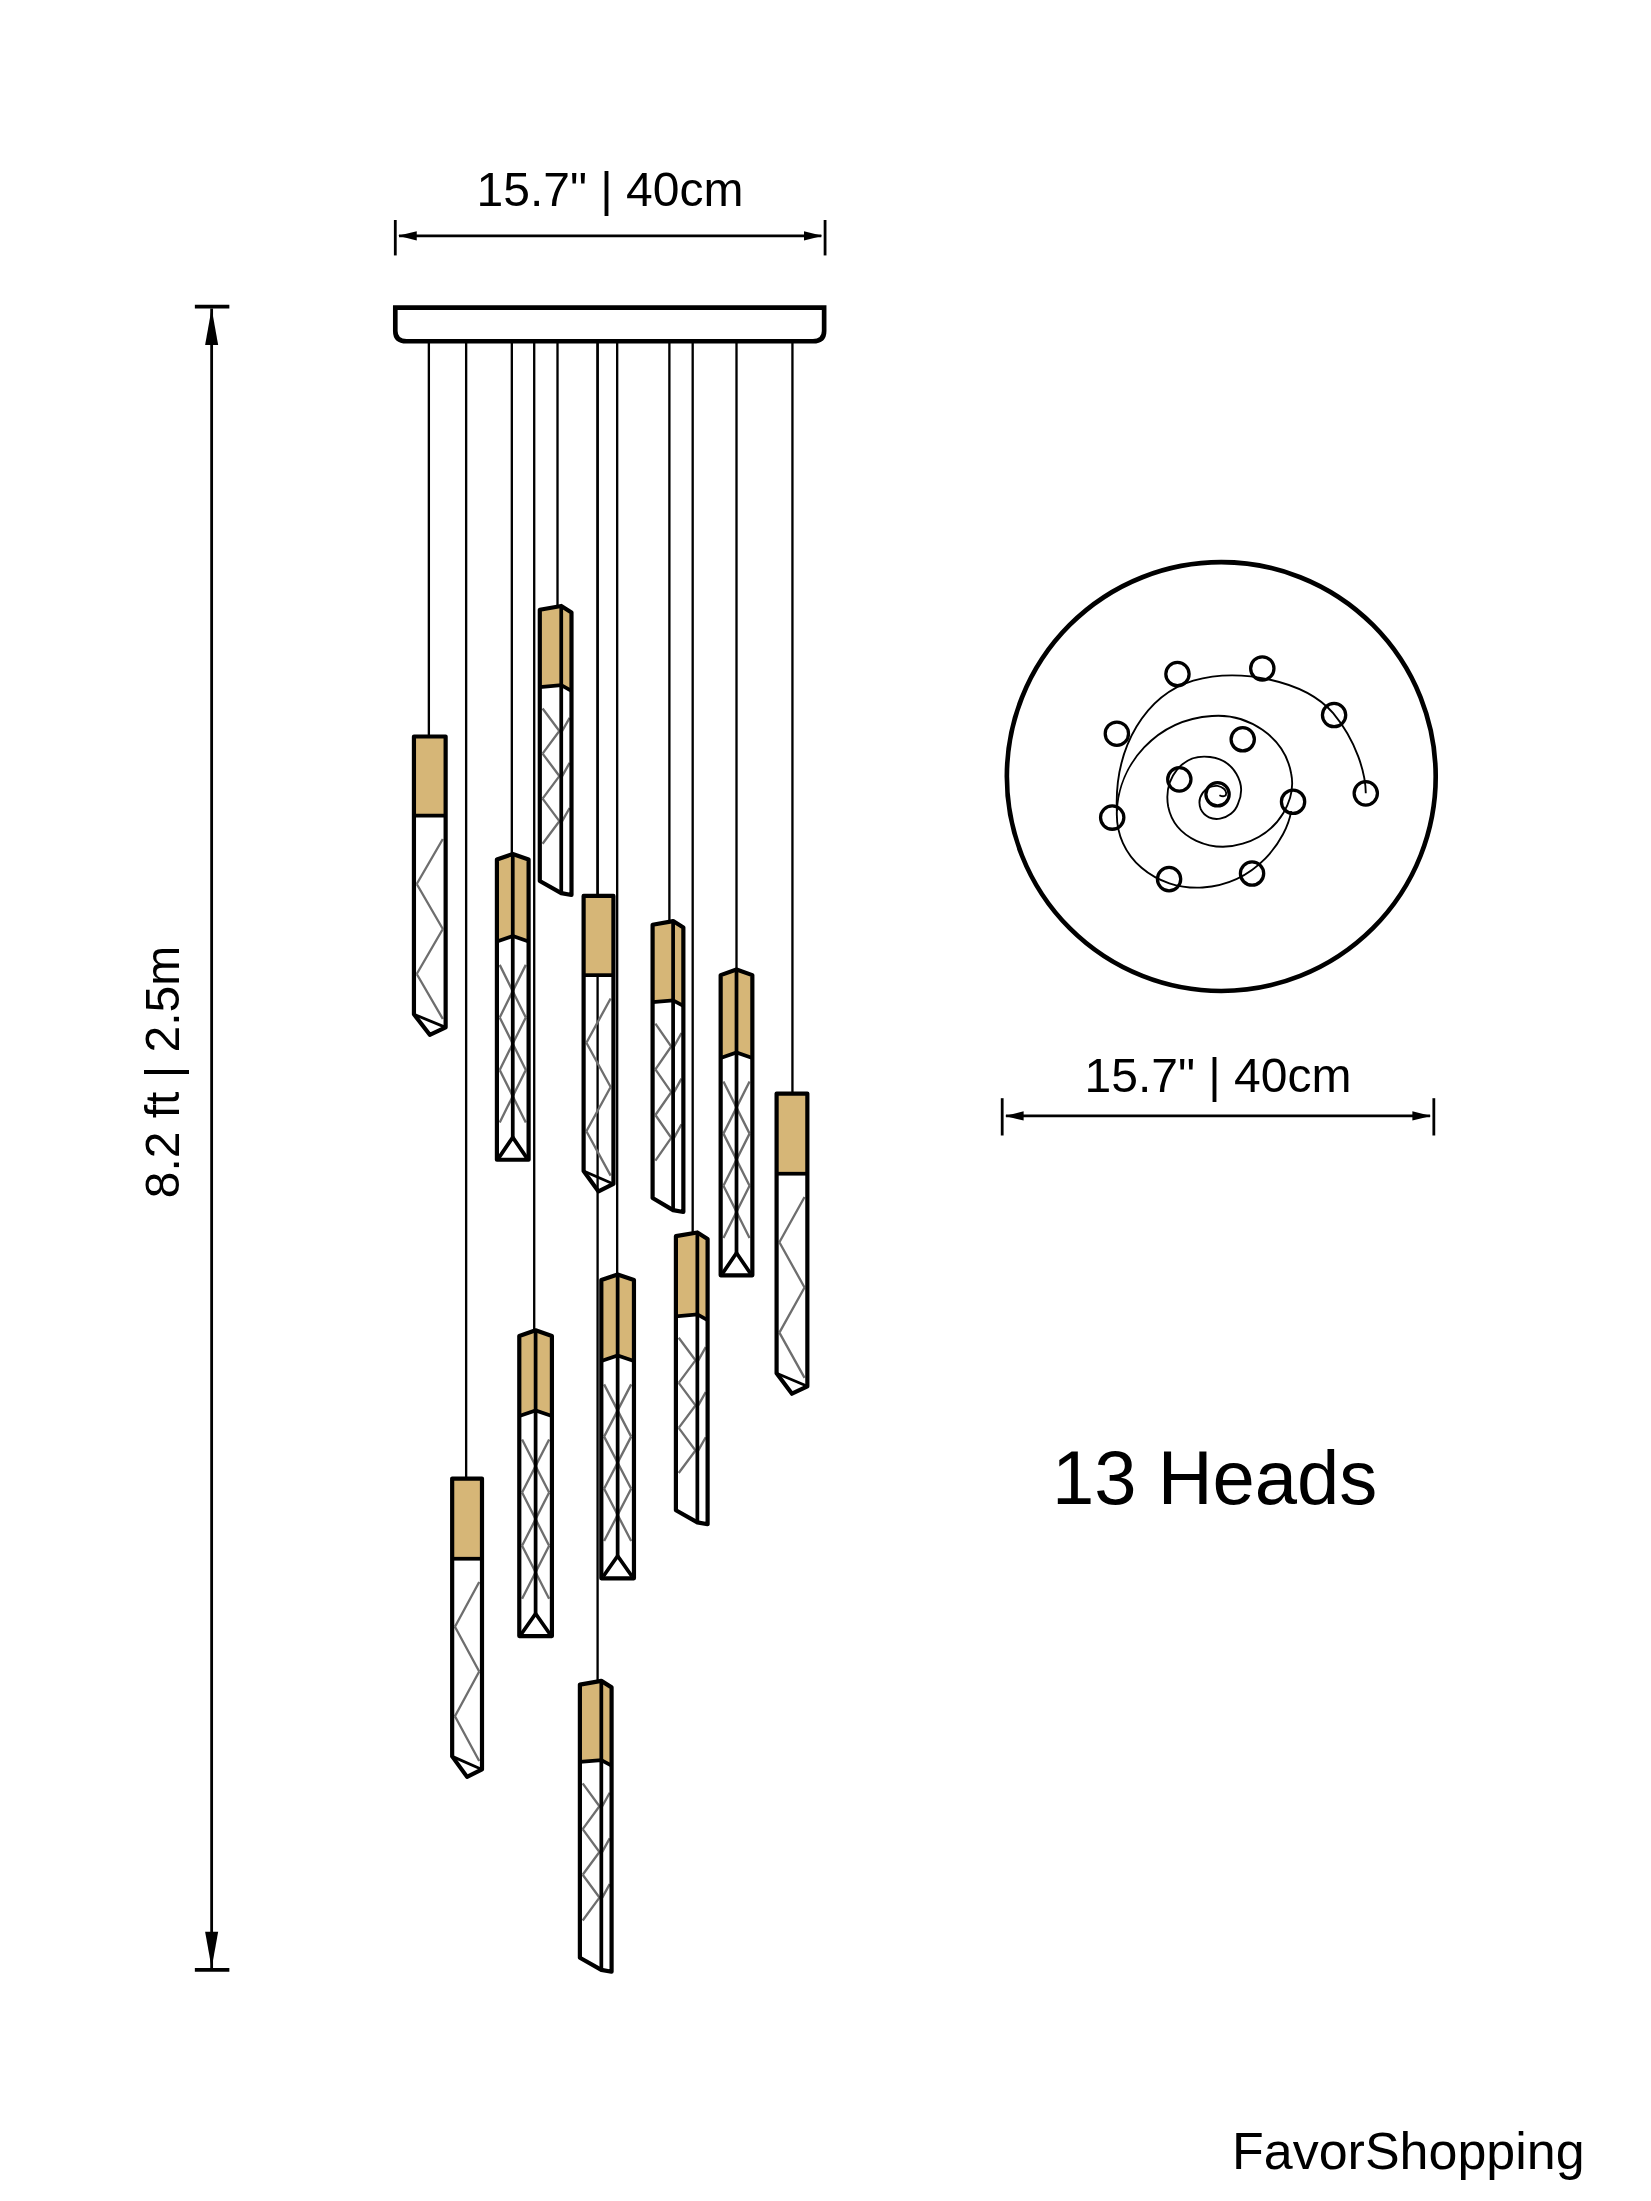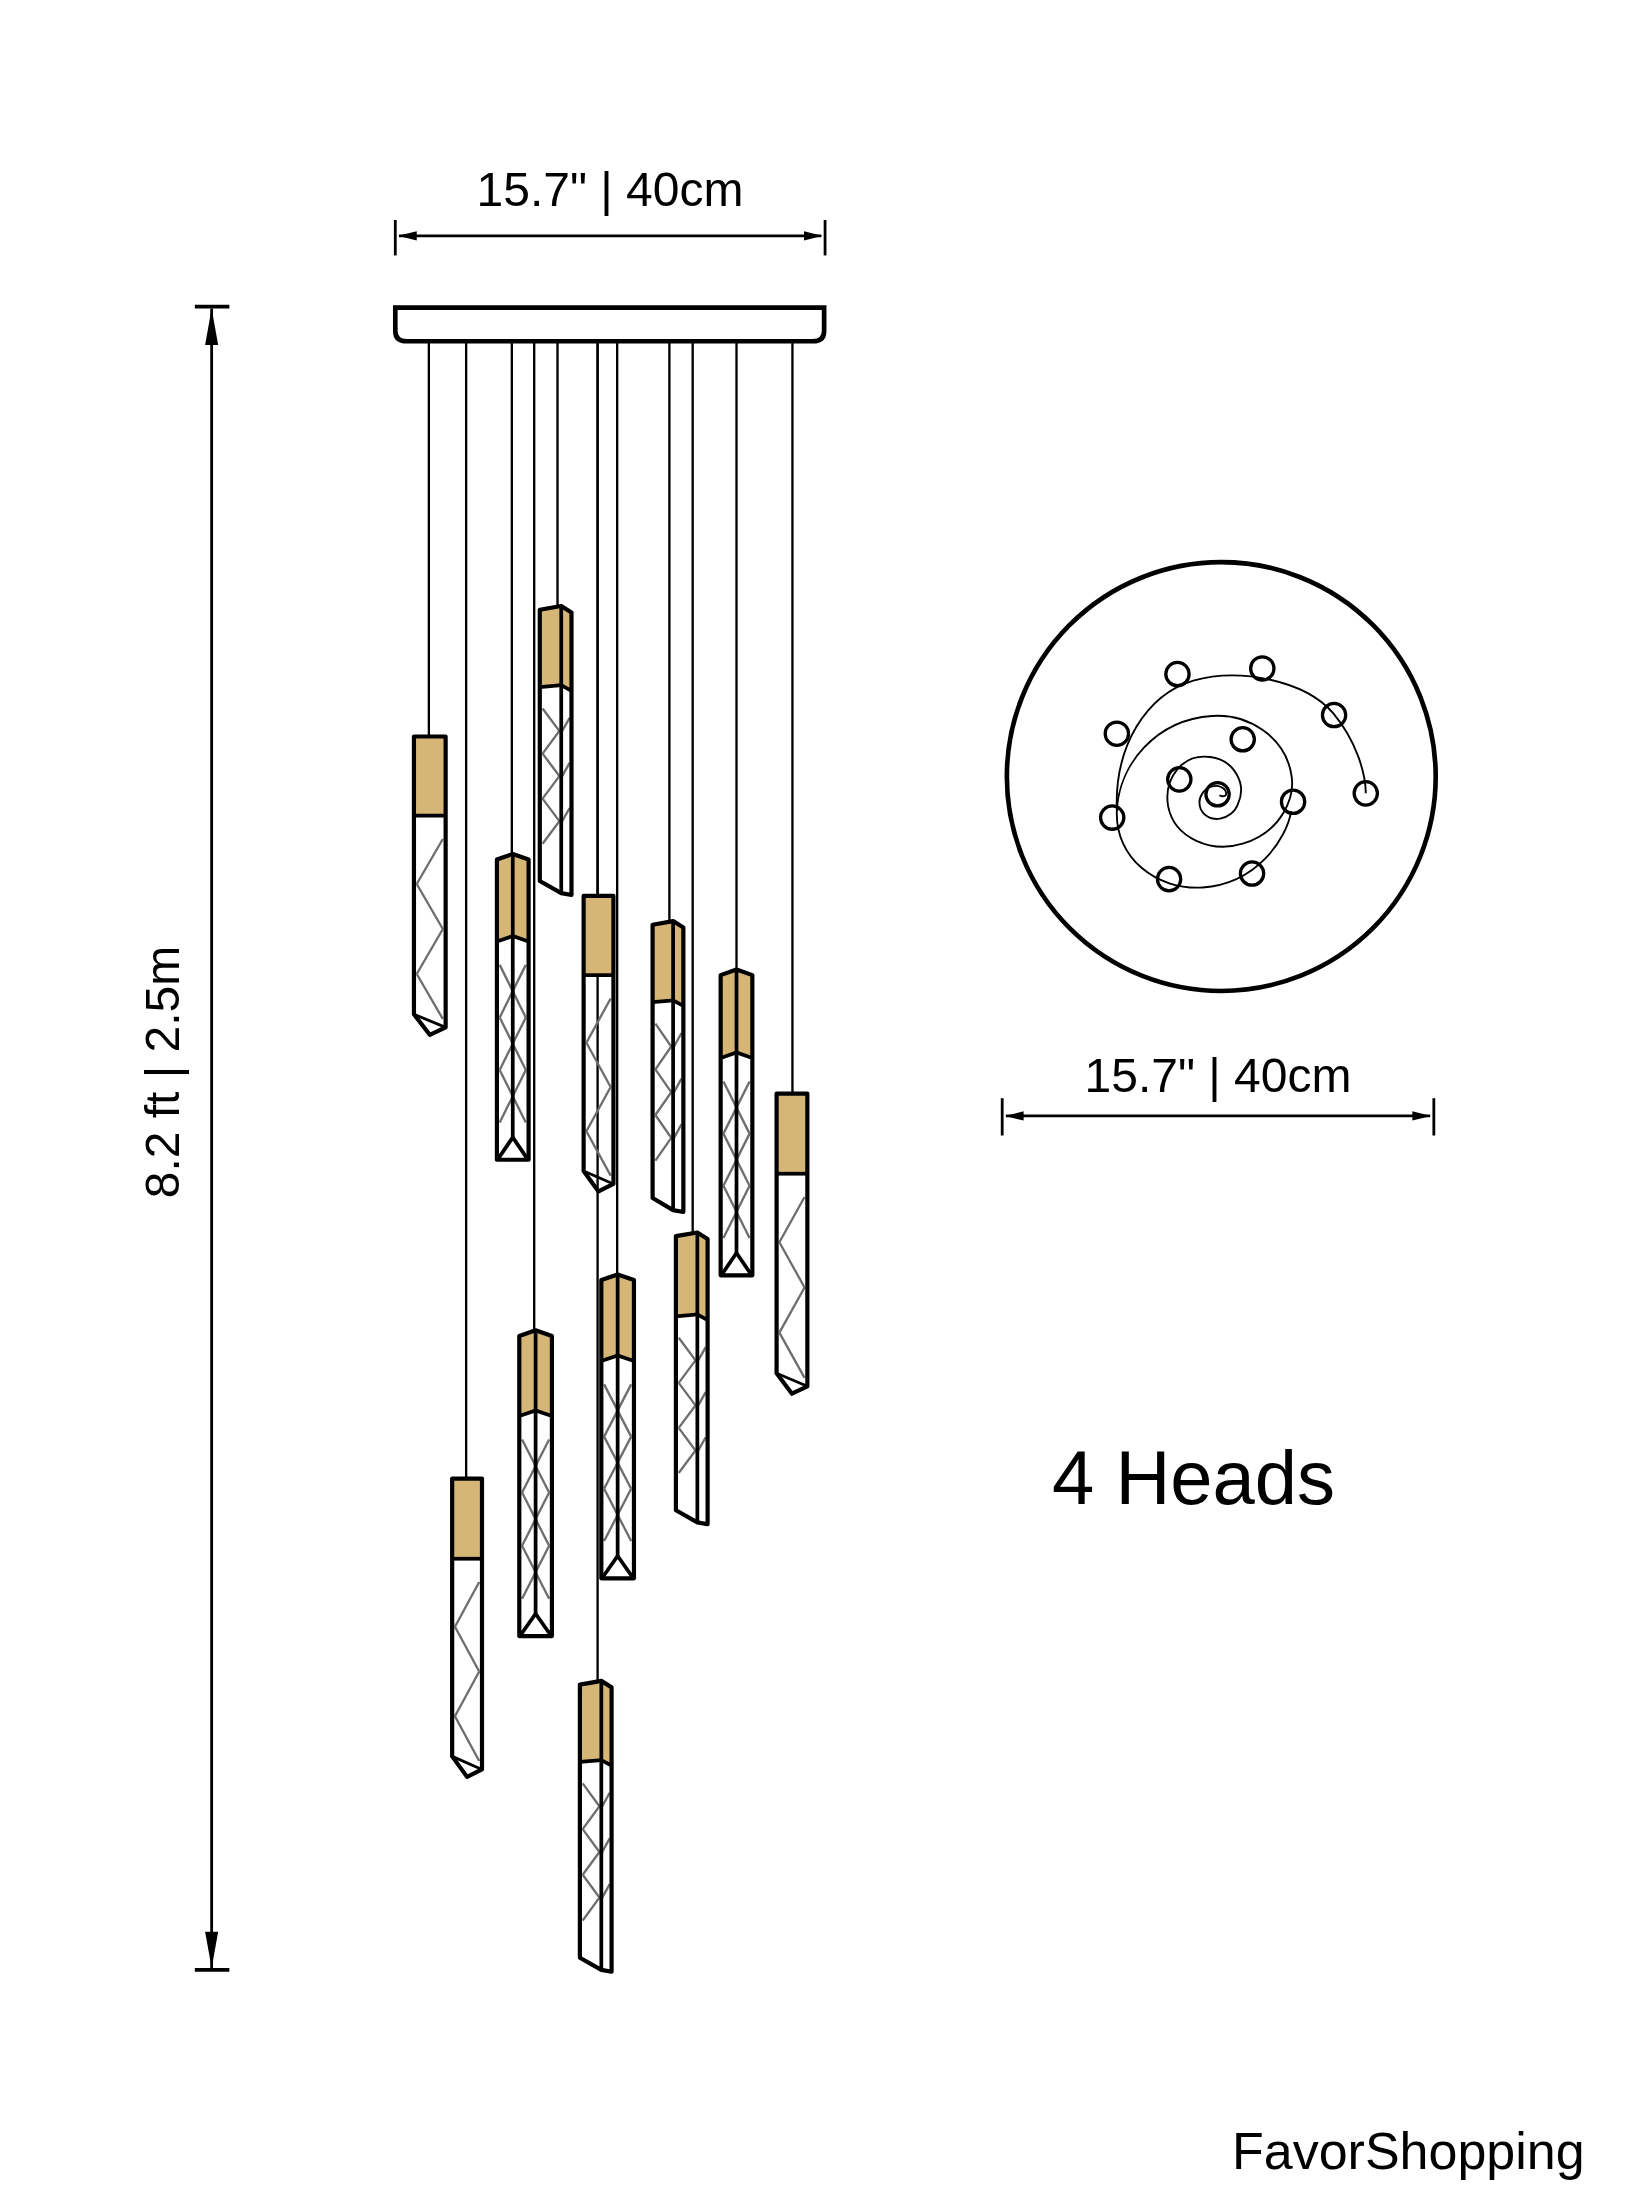--- a/index.html
+++ b/index.html
@@ -176,15 +176,15 @@
   <g>
     <line x1="1075" y1="1178" x2="1075" y2="1218" stroke="#000" stroke-width="3"></line>
     <line x1="1538" y1="1178" x2="1538" y2="1218" stroke="#000" stroke-width="3"></line>
     <line x1="1079" y1="1197" x2="1534" y2="1197" stroke="#000" stroke-width="3" marker-start="url(#arrow)" marker-end="url(#arrow)"></line>
   </g>
 </svg>
 
 <div id="top-dim-text" class="dim-text" style="left:395px;width:430px;">15.7" | 40cm</div>
 <div id="circle-dim-text" class="dim-text">15.7" | 40cm</div>
 <div id="height-dim-text" class="dim-text">8.2 ft | 2.5m</div>
-<div id="heads-label">4 Heads</div>
+<div id="heads-label">13 Heads</div>
 <div id="watermark">FavorShopping</div>
 
 
 </body></html>

